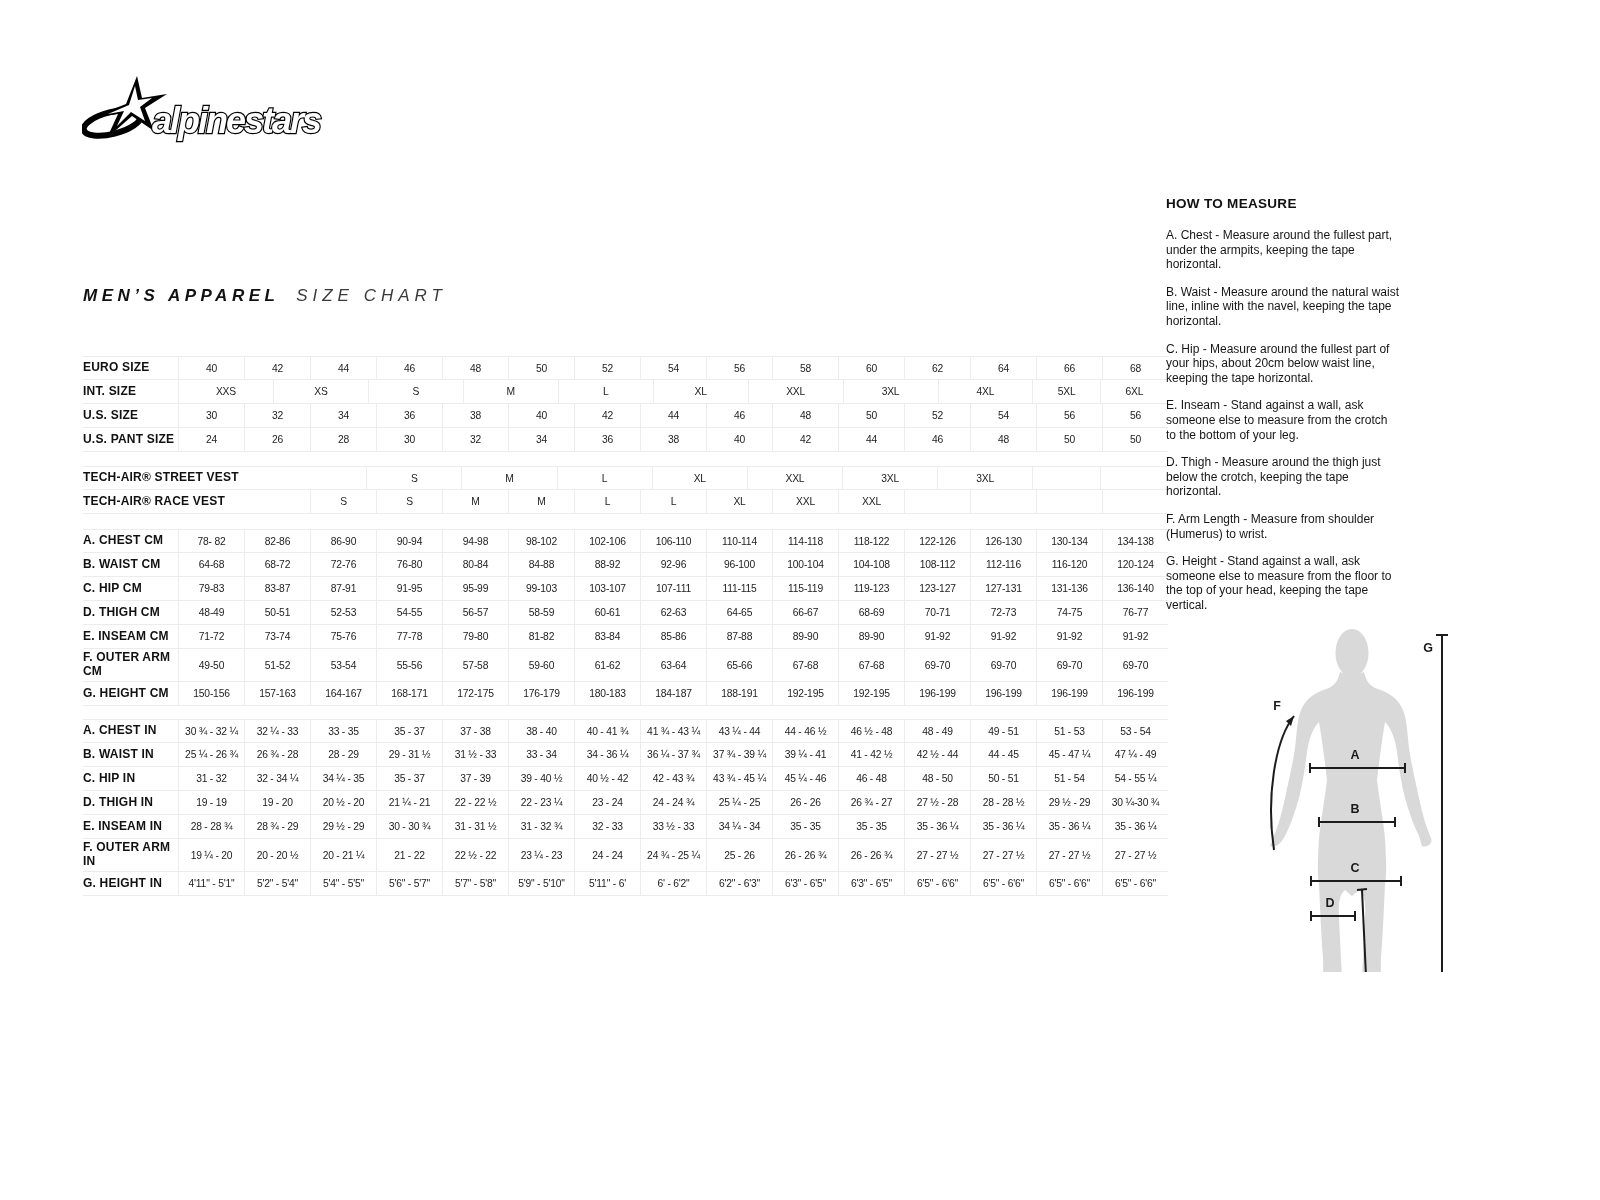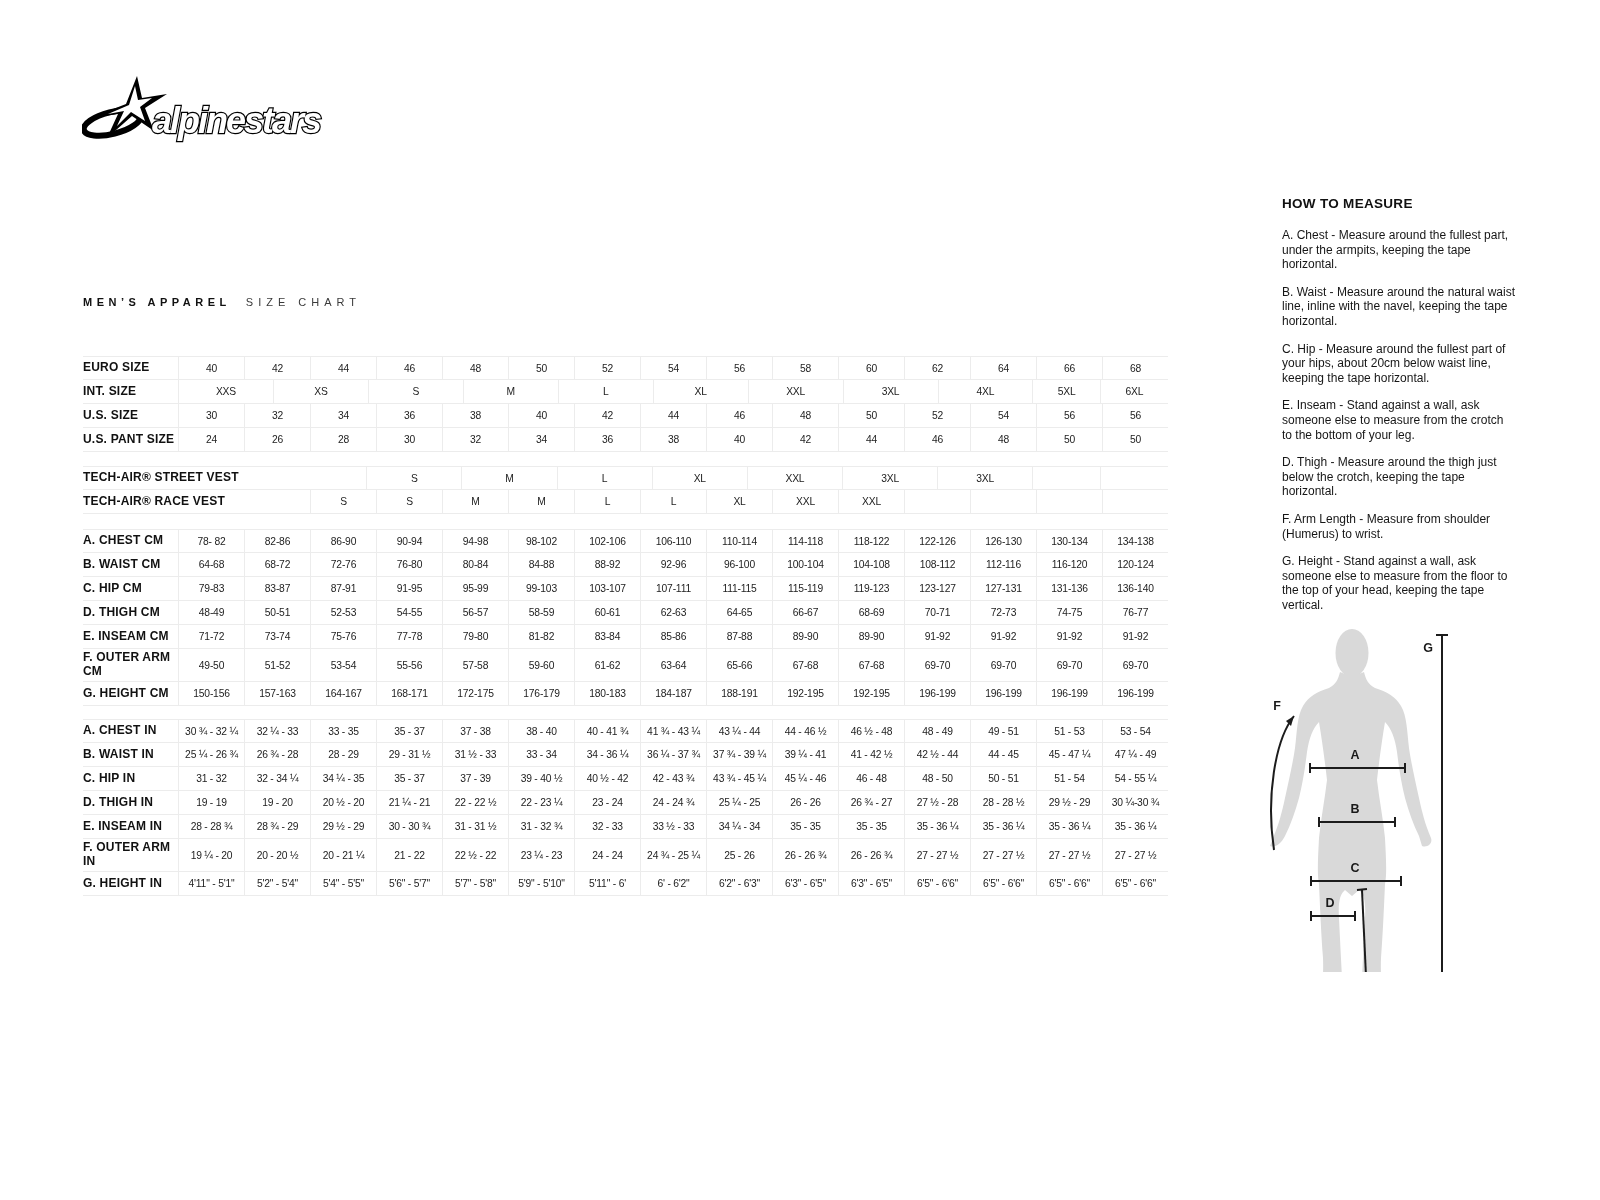--- a/index.html
+++ b/index.html
@@ -3,21 +3,21 @@
 <meta charset="utf-8">
 <style>
   html,body { margin:0; padding:0; background:#fff; }
   .page { position:relative; width:1600px; height:972px; background:#ffffff;
           font-family:"Liberation Sans", sans-serif; color:#1a1a1a; overflow:hidden; }
 
   
   .logo { position:absolute; left:82px; top:76px; }
 
   
-  .title { position:absolute; left:83px; top:296px; font-size:11px; white-space:nowrap; }
+  .title { position:absolute; left:83px; top:286px; font-style:italic; font-size:17px; white-space:nowrap; }
   .title .main { font-weight:bold; letter-spacing:4.5px; color:#111; }
   .title .sub  { font-weight:normal; letter-spacing:5px; color:#3a3a3a; margin-left:12px; }
 
   
   #size-table { position:absolute; left:83px; top:356px; width:1085px; }
   .trow { display:flex; align-items:center; height:24px; box-sizing:border-box;
           border-bottom:1px solid #ececec; position:relative; }
   .trow.tall { height:33px; }
   .trow.sect { border-top:1px solid #ececec; }
   .tlabel { flex:0 0 95px; width:95px; font-weight:bold; font-size:12px;
@@ -27,21 +27,21 @@
   .tcells { flex:1 1 auto; display:flex; height:100%; }
   .tcell { display:flex; align-items:center; justify-content:center; box-sizing:border-box;
            font-size:10.3px; letter-spacing:-0.2px; color:#222;
            border-left:1px solid #ececec; height:100%; text-align:center; }
   .tcell.std { flex:0 0 66px; }
   .tcell.grp { flex:1 1 0; }
   .tcell.noborder { border-left:none; }
   .tspacer { border:none; }
 
   
-  .measure { position:absolute; left:1282px; top:196px; width:233px; }
+  .measure { position:absolute; left:1166px; top:196px; width:233px; }
   .measure h2 { margin:0 0 17px 0; font-size:13.5px; font-weight:bold; letter-spacing:0.3px; color:#111; }
   .mitem { font-size:12px; line-height:14.6px; margin:0 0 13px 0; color:#161616; }
 
   
   .figure { position:absolute; left:1237px; top:622px; }
   .figure text { font-family:"Liberation Sans", sans-serif; font-size:12.5px; font-weight:bold; fill:#1a1a1a; }
 
   
   .disclaimer { position:absolute; left:83px; top:1069px; font-size:12.5px; line-height:16.5px; color:#222;text-align:right; }
 </style>

